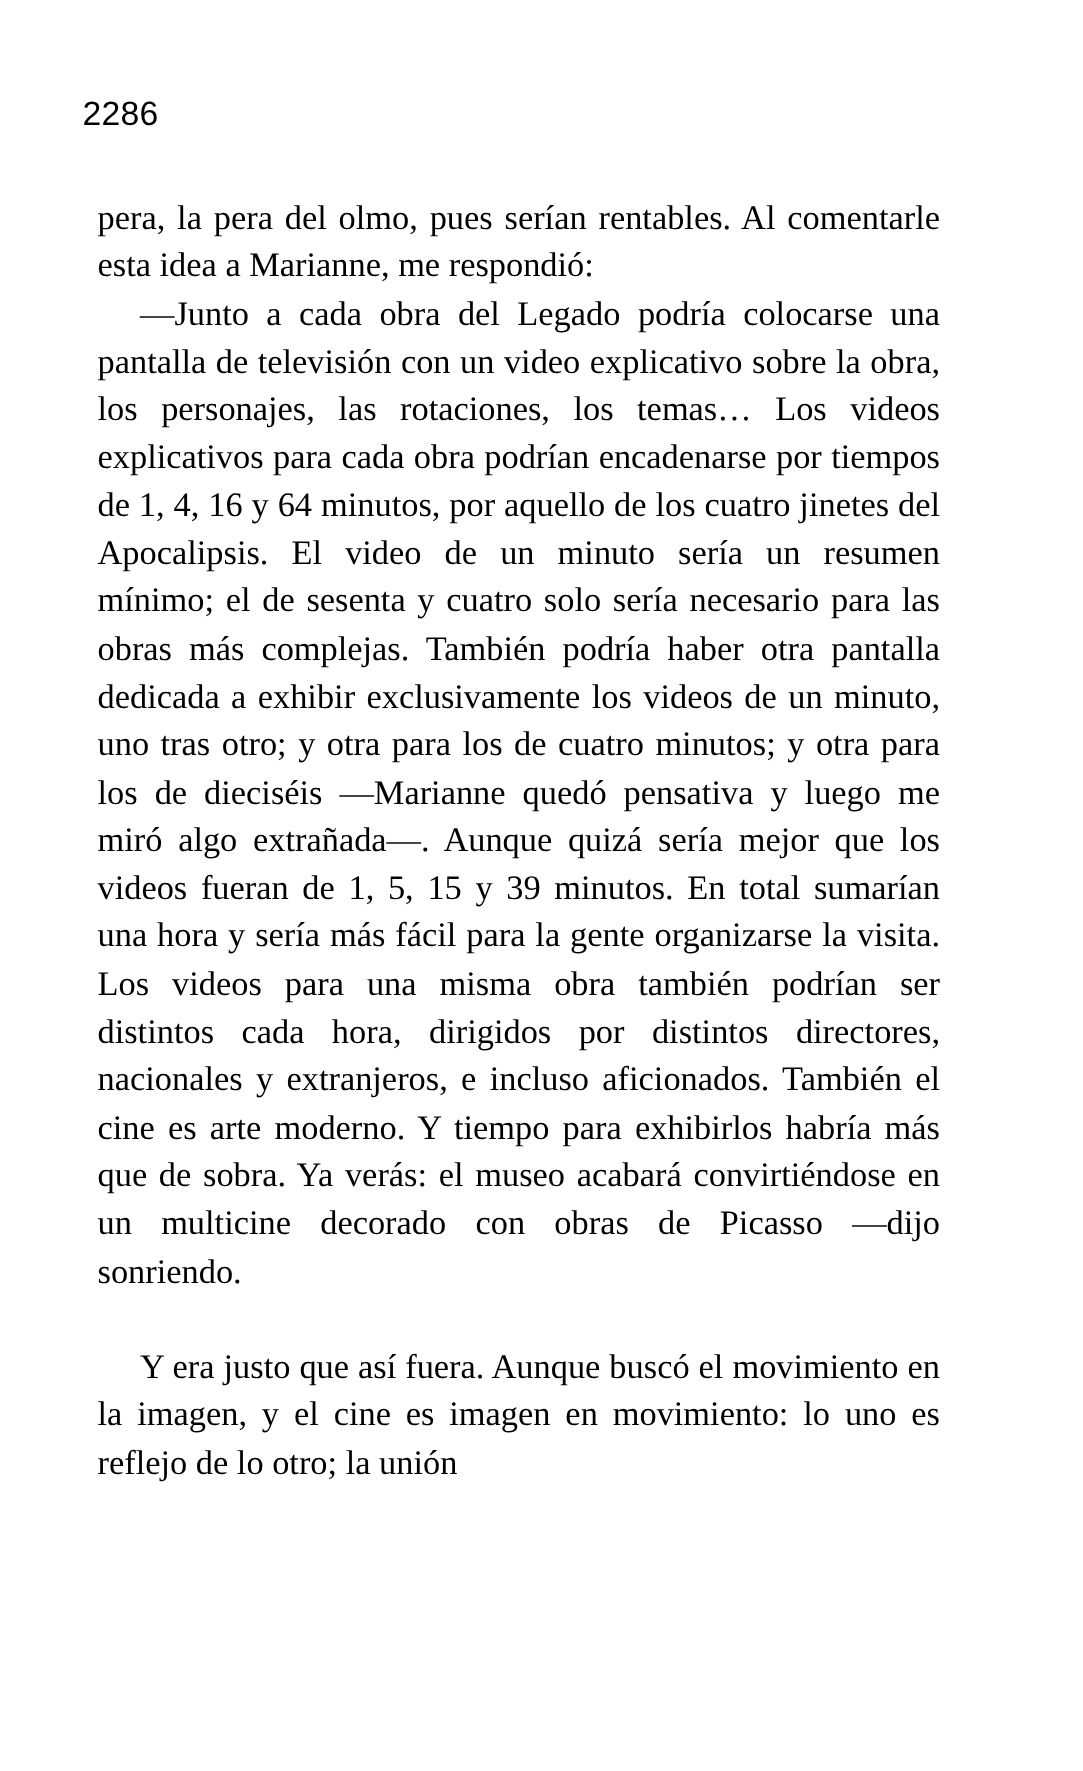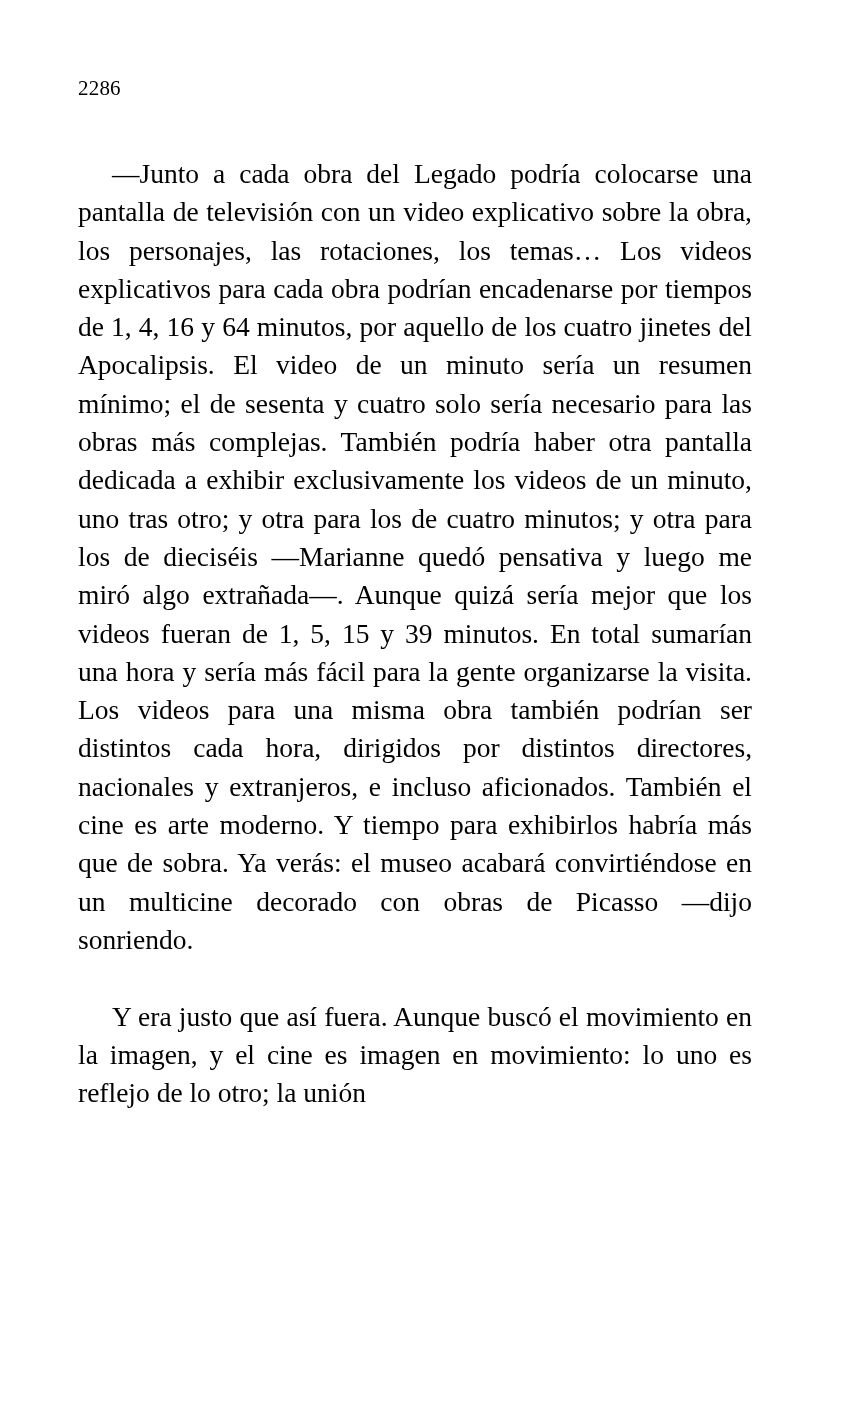--- a/index.html
+++ b/index.html
@@ -16,24 +16,24 @@
   }
   .page {
     position: relative;
     width: 866px;
     height: 1417px;
     box-sizing: border-box;
   }
   .page-number {
     position: absolute;
     top: 78px;
-    left: 78px;
-    font-size: 21px;
+    left: 66px;
+    font-size: 27px;
     line-height: 1;
-    font-family: Liberation Serif, serif;
+    font-family: Liberation Sans, sans-serif;
     letter-spacing: 0.2px;
   }
   .text-body {
     position: absolute;
     top: 155px;
     left: 78px;
     width: 674px;
     font-size: 27.5px;
     line-height: 38.3px;
     text-align: justify;
@@ -58,17 +58,18 @@
   }
 </style>
 </head>
 <body>
 
 <div class="page">
 
   <div class="page-number">2286</div>
 
   <div class="text-body">
+    <p class="para last-natural">pera, la pera del olmo, pues serían rentables. Al comentarle esta idea a Marianne, me respondió:</p>
     <p class="para indent">—Junto a cada obra del Legado podría colocarse una pantalla de televisión con un video explicativo sobre la obra, los personajes, las rotaciones, los temas… Los videos explicativos para cada obra podrían encadenarse por tiempos de 1, 4, 16 y 64 minutos, por aquello de los cuatro jinetes del Apocalipsis. El video de un minuto sería un resumen mínimo; el de sesenta y cuatro solo sería necesario para las obras más complejas. También podría haber otra pantalla dedicada a exhibir exclusivamente los videos de un minuto, uno tras otro; y otra para los de cuatro minutos; y otra para los de dieciséis —Marianne quedó pensativa y luego me miró algo extrañada—. Aunque quizá sería mejor que los videos fueran de 1, 5, 15 y 39 minutos. En total sumarían una hora y sería más fácil para la gente organizarse la visita. Los videos para una misma obra también podrían ser distintos cada hora, dirigidos por distintos directores, nacionales y extranjeros, e incluso aficionados. También el cine es arte moderno. Y tiempo para exhibirlos habría más que de sobra. Ya verás: el museo acabará convirtiéndose en un multicine decorado con obras de Picasso —dijo sonriendo.</p>
     <p class="para indent last-natural">Y era justo que así fuera. Aunque buscó el movimiento en la imagen, y el cine es imagen en movimiento: lo uno es reflejo de lo otro; la unión</p>
   </div>
 
 </div>
 
 </body></html>

